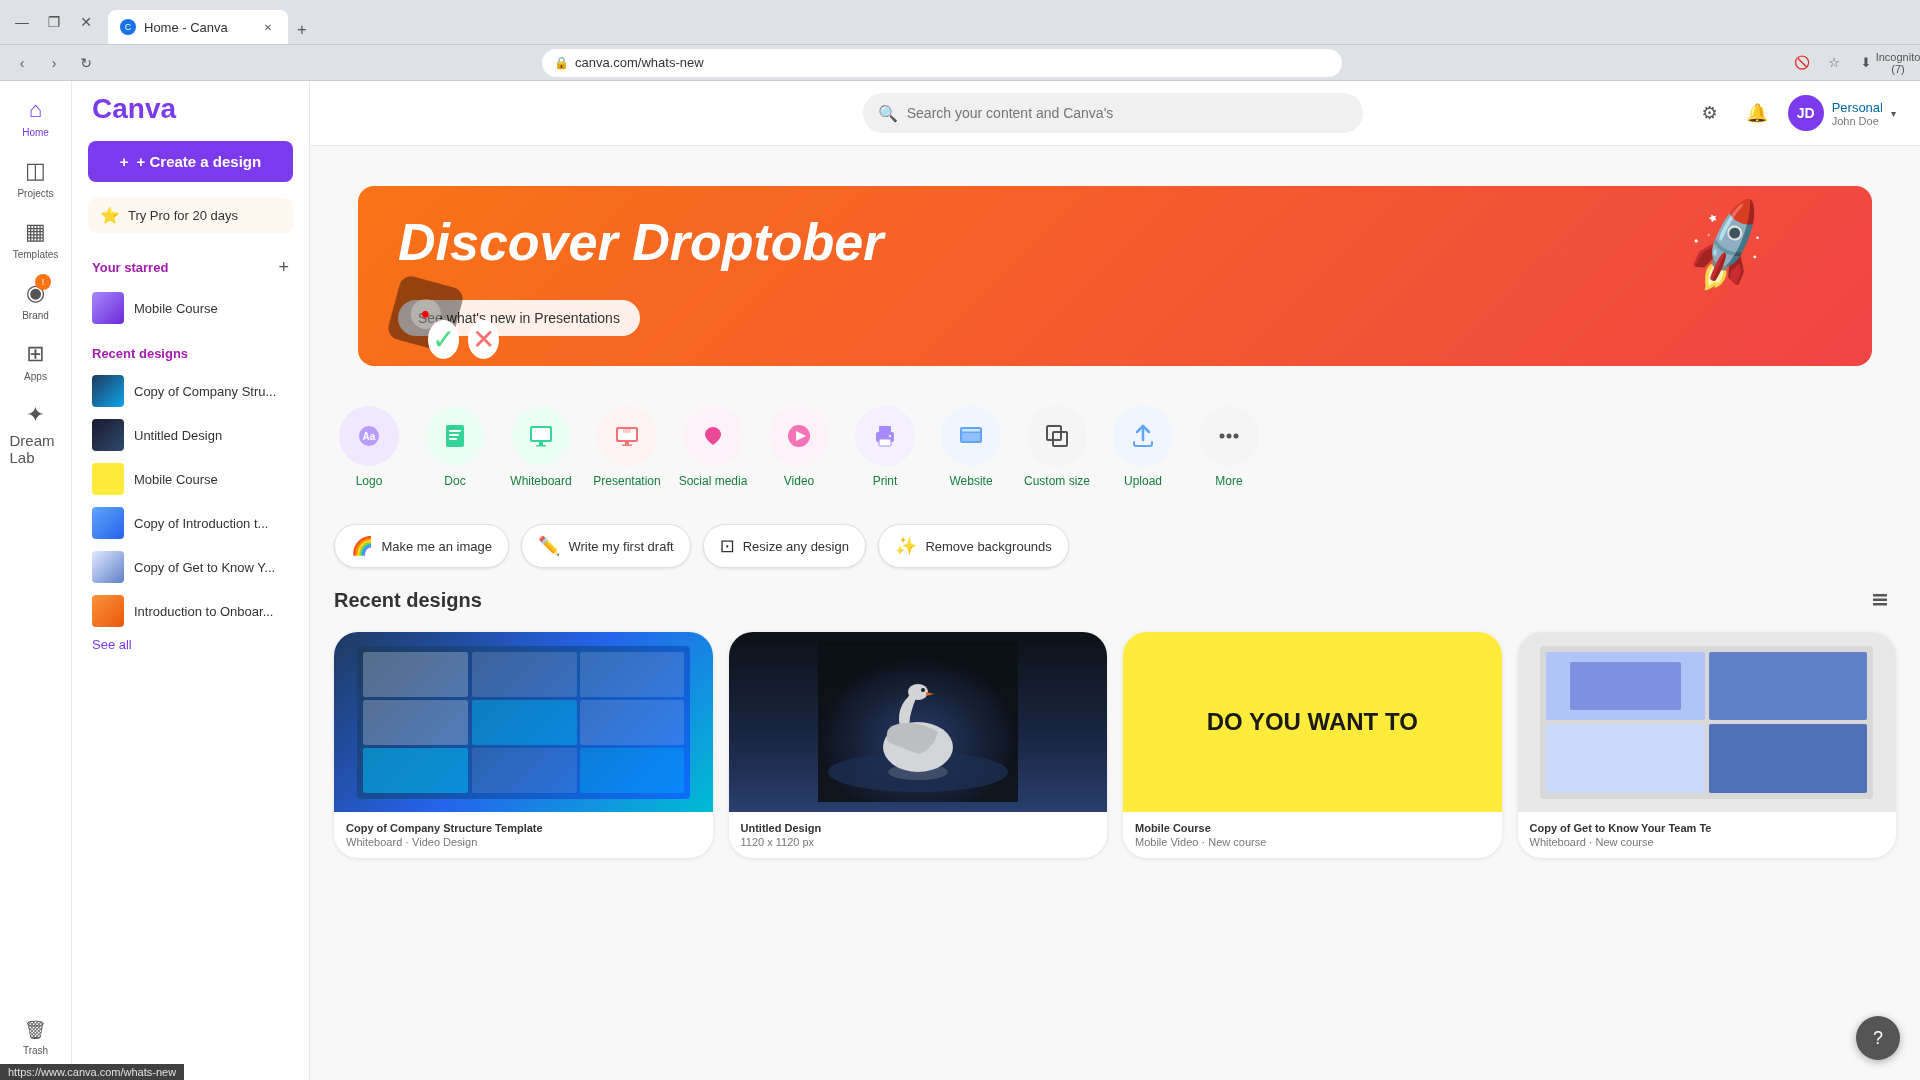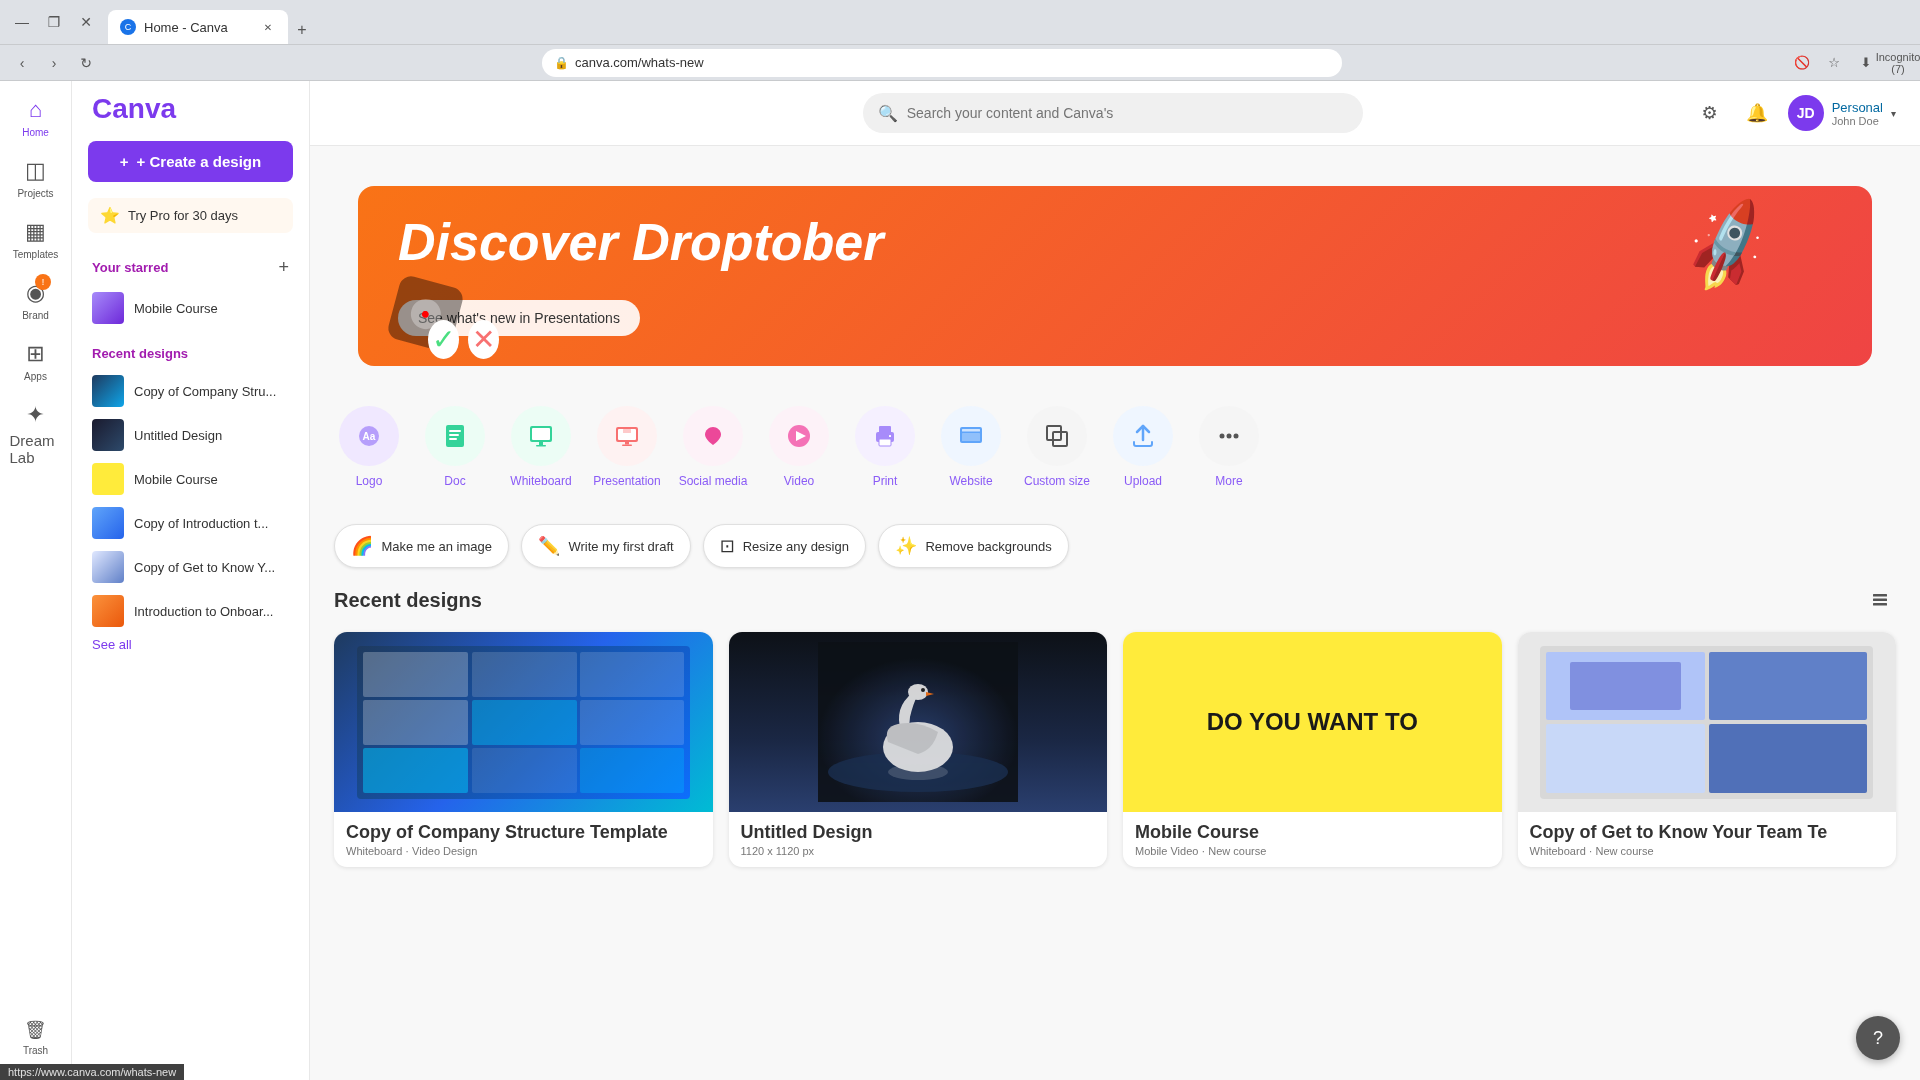--- a/index.html
+++ b/index.html
@@ -76,40 +76,40 @@
     .chevron { font-size: 10px; color: #555; }
 
     
     .hero-banner { background: linear-gradient(135deg, #f97316, #ef4444); margin: 20px 24px; border-radius: 16px; padding: 40px; position: relative; overflow: hidden; height: 180px; display: flex; flex-direction: column; justify-content: center; }
     .hero-btn { margin-top: 16px; background: rgba(255,255,255,0.9); border: none; border-radius: 24px; padding: 10px 20px; font-size: 14px; font-weight: 500; cursor: pointer; color: #333; display: inline-flex; align-items: center; gap: 6px; }
 
     
     .design-types { padding: 0 24px; display: flex; gap: 16px; overflow-x: auto; }
     .design-type { display: flex; flex-direction: column; align-items: center; gap: 8px; cursor: pointer; min-width: 70px; }
     .type-icon-circle { width: 60px; height: 60px; border-radius: 50%; display: flex; align-items: center; justify-content: center; font-size: 26px; background: #f5f5f5; }
-    .type-label { font-size: 12px; color: #8b5cf6; text-align: center; }
+    .type-label { font-size: 12px; color: #15803d; text-align: center; }
 
     
     .ai-actions { padding: 16px 24px; display: flex; gap: 12px; flex-wrap: wrap; }
     .ai-btn { background: #fff; border: 1px solid #e0e0e0; border-radius: 24px; padding: 10px 16px; font-size: 13px; cursor: pointer; display: flex; align-items: center; gap: 8px; color: #333; box-shadow: 0 1px 3px rgba(0,0,0,0.1); }
     .ai-icon { font-size: 18px; }
 
     
     .recent-section { padding: 0 24px 24px; }
     .section-header { display: flex; align-items: center; justify-content: space-between; margin-bottom: 16px; }
     .section-heading { font-size: 20px; font-weight: 700; color: #333; }
     .view-toggle { display: flex; gap: 4px; }
     .view-btn { width: 32px; height: 32px; border: none; background: transparent; cursor: pointer; border-radius: 4px; display: flex; align-items: center; justify-content: center; color: #555; font-size: 16px; }
 
     
     .designs-grid { display: grid; grid-template-columns: repeat(4, 1fr); gap: 16px; }
-    .design-card { background: #fff; border-radius: 13px; overflow: hidden; cursor: pointer; box-shadow: 0 1px 4px rgba(0,0,0,0.1); }
+    .design-card { background: #fff; border-radius: 24px; overflow: hidden; cursor: pointer; box-shadow: 0 1px 4px rgba(0,0,0,0.1); }
     .card-preview { height: 180px; background: #e0e0e0; position: relative; overflow: hidden; }
     .card-info { padding: 10px 12px; }
-    .card-title { font-size: 18px; font-weight: 600; color: #333; overflow: hidden; text-overflow: ellipsis; white-space: nowrap; }
+    .card-title { font-size: 11px; font-weight: 600; color: #333; overflow: hidden; text-overflow: ellipsis; white-space: nowrap; }
     .card-meta { font-size: 11px; color: #777; margin-top: 2px; }
 
     
     .preview-company { background: linear-gradient(135deg, #1e3a5f 0%, #2563eb 50%, #00bcd4 100%); display: flex; align-items: center; justify-content: center; }
 
     
     .help-btn { position: fixed; bottom: 20px; right: 20px; width: 44px; height: 44px; background: #555; border-radius: 50%; border: none; color: #fff; font-size: 18px; cursor: pointer; display: flex; align-items: center; justify-content: center; box-shadow: 0 2px 8px rgba(0,0,0,0.3); }
 
     
     .status-bar { position: fixed; bottom: 0; left: 0; background: #404040; color: #e0e0e0; font-size: 11px; padding: 2px 8px; }
@@ -206,21 +206,21 @@
       <div style="flex:1;overflow-y:auto;padding:12px 0;">
         <div class="sidebar-logo">
           <span class="logo-text">Canva</span>
         </div>
         <button class="create-btn">
           <span>+</span>
           <span>+ Create a design</span>
         </button>
         <div class="try-pro">
           <span class="try-pro-star">⭐</span>
-          <span>Try Pro for 30 days</span>
+          <span>Try Pro for 20 days</span>
         </div>
 
         <div class="sidebar-section">
           <div class="sidebar-section-header">
             <span class="section-title">Your starred</span>
             <button class="add-btn">+</button>
           </div>
           <div class="recent-item">
             <div class="recent-thumb">
               <div class="recent-thumb-inner"></div>

